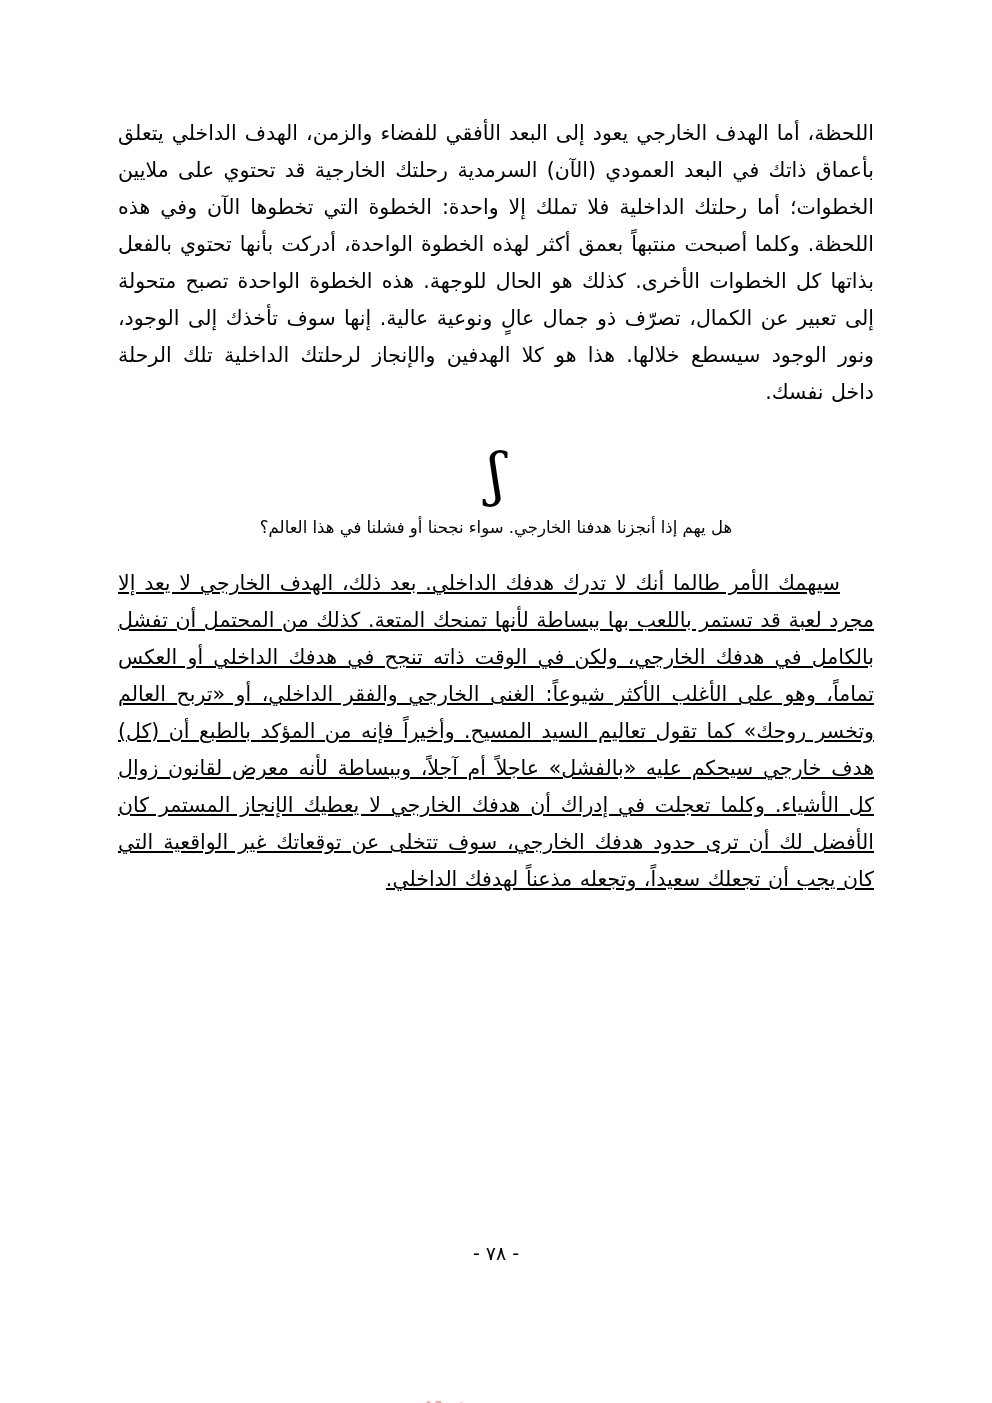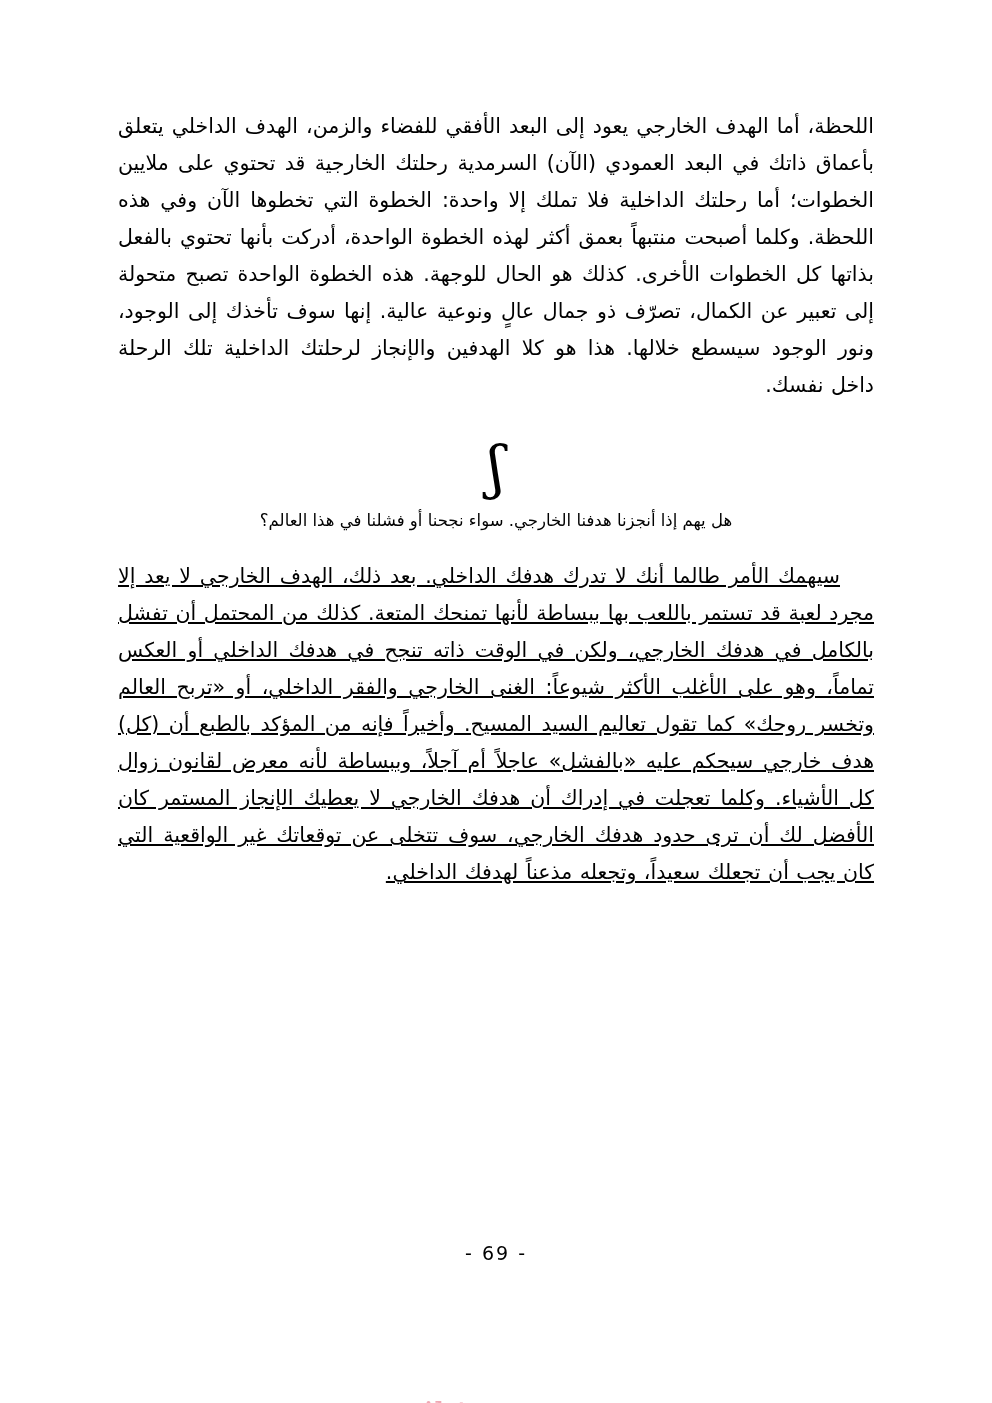--- a/index.html
+++ b/index.html
@@ -17,21 +17,21 @@
   }
   .page {
     position: absolute;
     top: 0;
     left: 0;
     width: 992px;
     height: 1403px;
   }
   .content {
     position: absolute;
-    top: 108px;
+    top: 115px;
     right: 118px;
     left: 118px;
   }
   p.body-text {
     margin: 0;
     text-align: justify;
     text-align-last: right;
     direction: rtl;
     font-size: 20.5px;
     line-height: 37px;
@@ -102,17 +102,17 @@
     <div class="ornament">ʃ</div>
 
     <div class="question-block">هل يهم إذا أنجزنا هدفنا الخارجي. سواء نجحنا أو فشلنا في هذا العالم؟</div>
 
     <div class="section-gap"></div>
 
     <p class="body-text indented">سيهمك الأمر طالما أنك لا تدرك هدفك الداخلي. بعد ذلك، الهدف الخارجي لا يعد إلا مجرد لعبة قد تستمر باللعب بها ببساطة لأنها تمنحك المتعة. كذلك من المحتمل أن تفشل بالكامل في هدفك الخارجي، ولكن في الوقت ذاته تنجح في هدفك الداخلي أو العكس تماماً، وهو على الأغلب الأكثر شيوعاً: الغنى الخارجي والفقر الداخلي، أو «تربح العالم وتخسر روحك» كما تقول تعاليم السيد المسيح. وأخيراً فإنه من المؤكد بالطبع أن (كل) هدف خارجي سيحكم عليه «بالفشل» عاجلاً أم آجلاً، وببساطة لأنه معرض لقانون زوال كل الأشياء. وكلما تعجلت في إدراك أن هدفك الخارجي لا يعطيك الإنجاز المستمر كان الأفضل لك أن ترى حدود هدفك الخارجي، سوف تتخلى عن توقعاتك غير الواقعية التي كان يجب أن تجعلك سعيداً، وتجعله مذعناً لهدفك الداخلي.</p>
 
   </div>
 
-  <div class="page-number">- 69 -</div>
+  <div class="page-number">- ٧٨ -</div>
 
   <div class="watermark">www.ibtesama.com</div>
 
 </div>
 
 </body></html>

